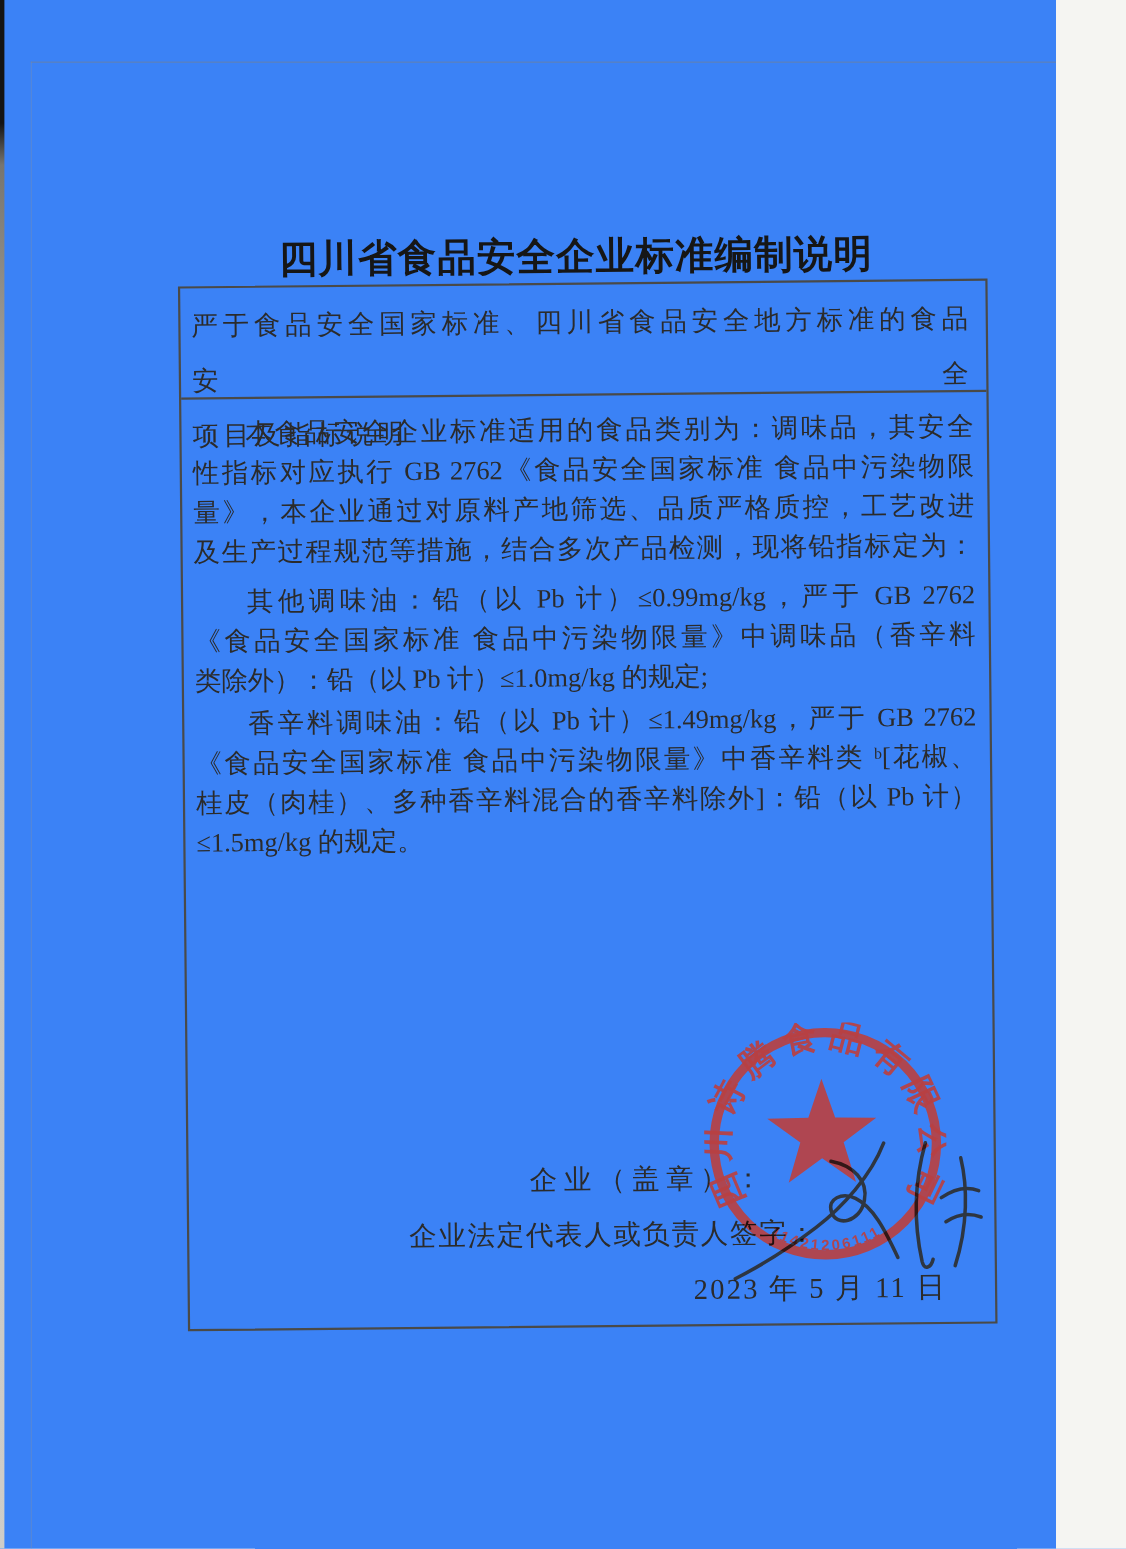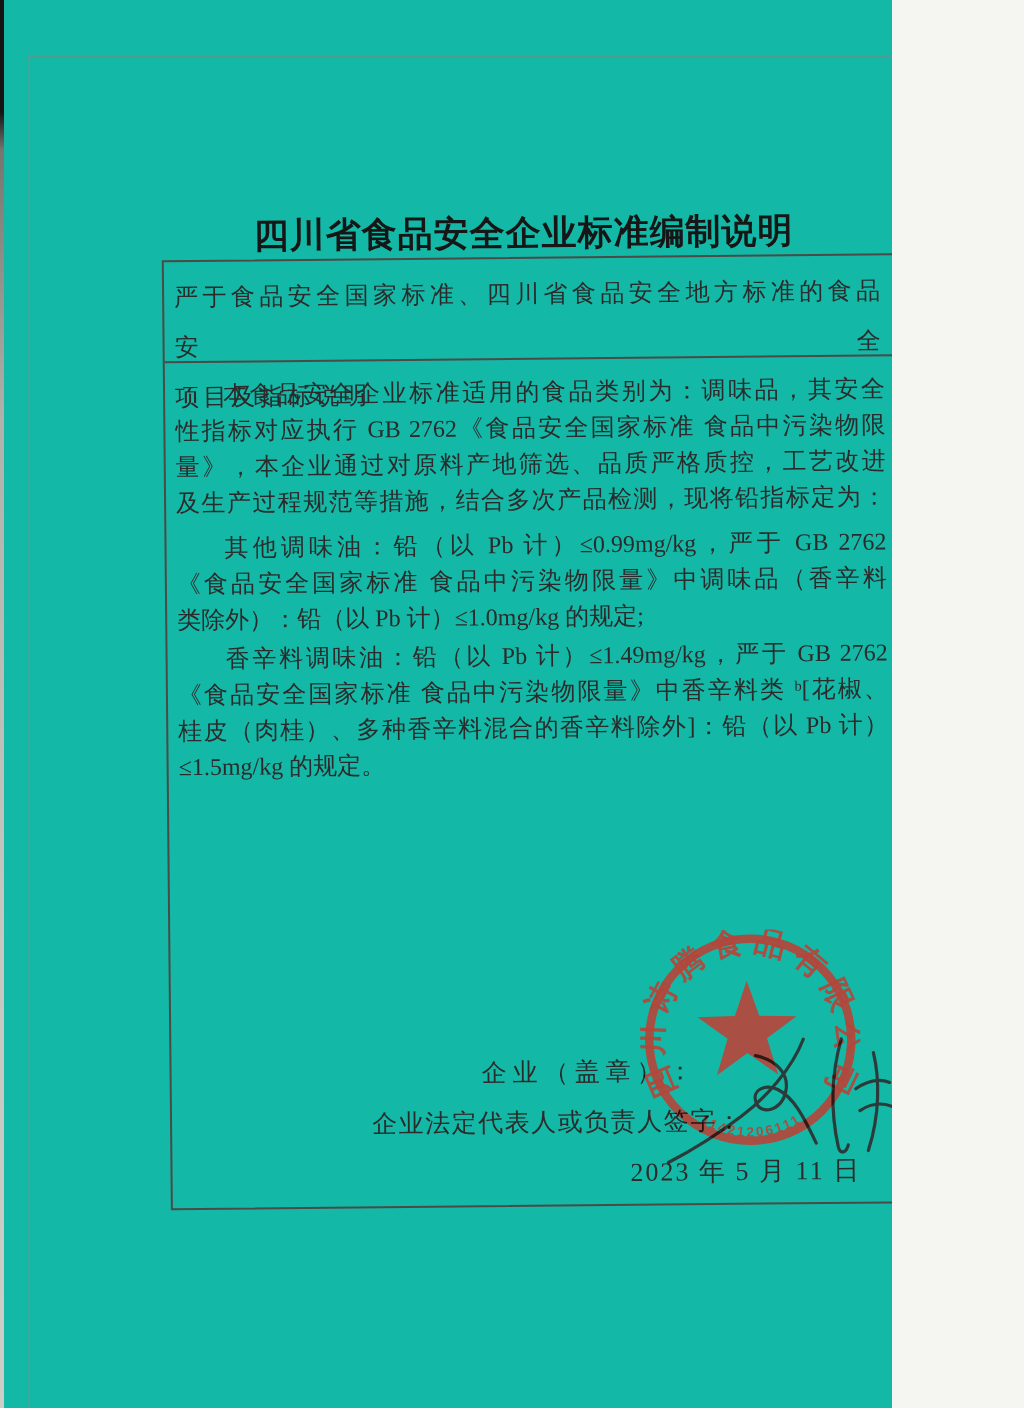--- a/index.html
+++ b/index.html
@@ -2,21 +2,21 @@
 <html><head>
 <meta charset="utf-8">
 <style>
   html,body{margin:0;padding:0;}
   body{
     width:1024px;height:1408px;
     background:#f5f5f2;
     font-family:"Liberation Serif","DejaVu Serif",serif;
     overflow:hidden;
   }
-  .page{position:relative;width:892px;height:1408px;background:#14b8a6;overflow:hidden;}
+  .page{position:relative;width:960px;height:1408px;background:#3b82f6;overflow:hidden;}
   
   .scan-edge-left{position:absolute;left:0;top:0;width:4px;height:1408px;
     background:linear-gradient(to bottom,#141414 0,#141414 112px,#77756f 150px,#b3b1ac 420px,#c7c5c0 900px,#cfcdc8 100%);}
   .scan-line-h{position:absolute;left:28px;top:56px;width:996px;height:1px;background:rgba(130,130,125,.55);}
   .scan-line-v{position:absolute;left:28px;top:56px;width:1px;height:1352px;background:rgba(150,150,145,.30);}
   .smudge{position:absolute;left:985px;top:750px;width:15px;height:16px;border-radius:50%;
     background:radial-gradient(circle at 50% 50%,rgba(120,118,112,.55),rgba(120,118,112,0) 70%);}
   .skew{position:absolute;left:0;top:0;width:1024px;height:1408px;
     transform:rotate(-0.55deg);transform-origin:512px 700px;}
   

